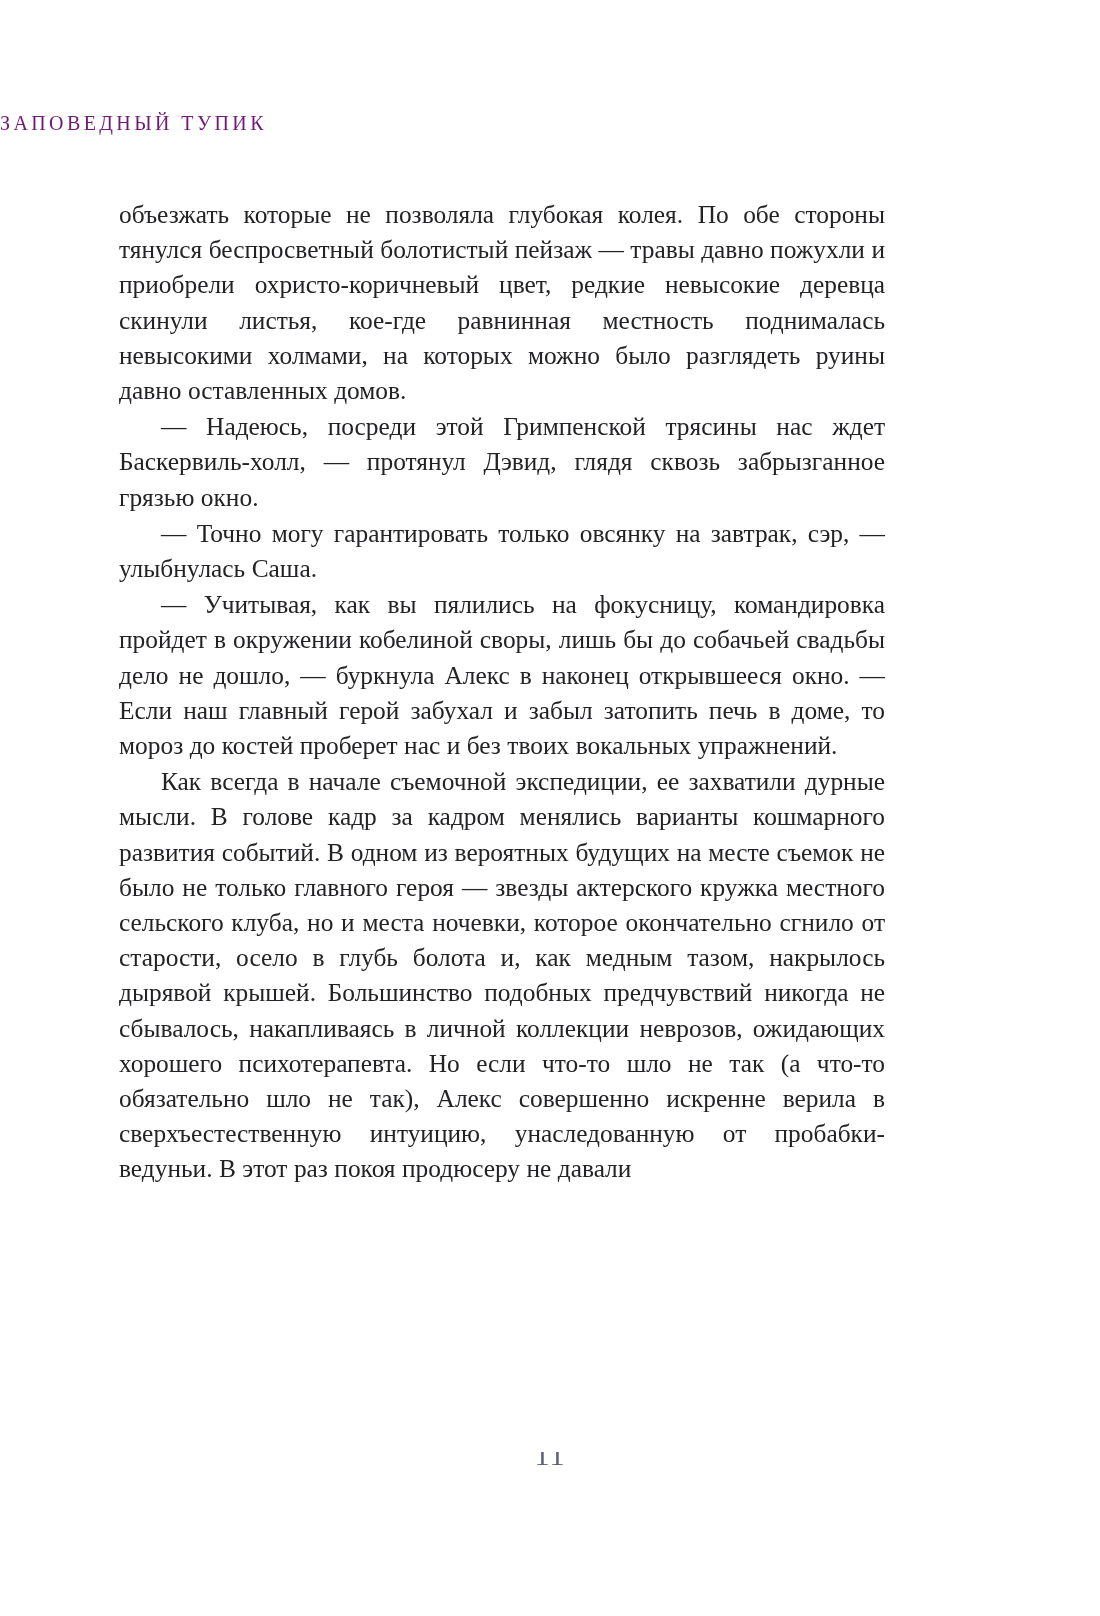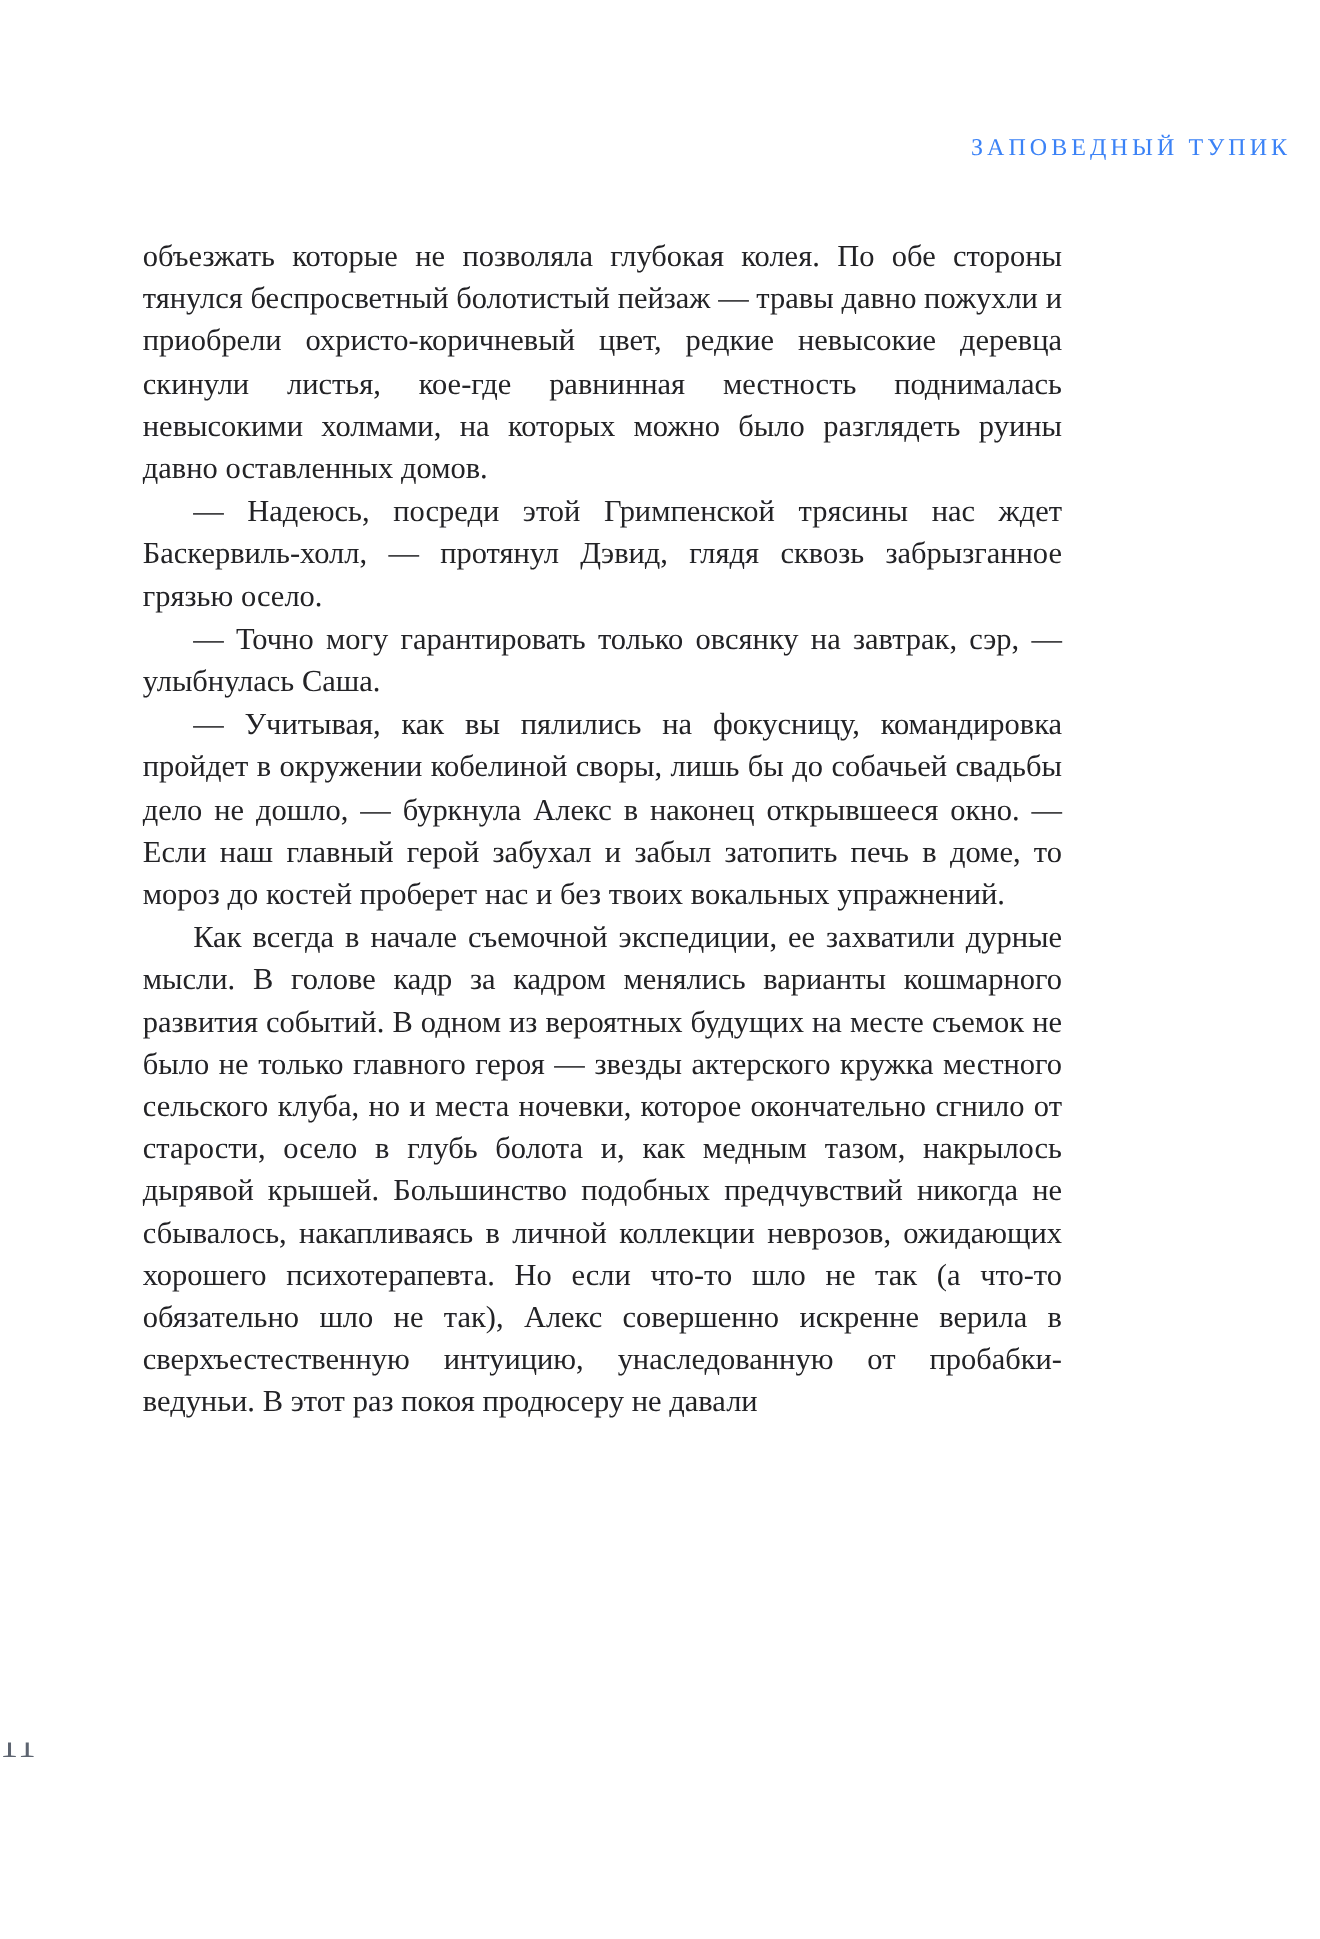--- a/index.html
+++ b/index.html
@@ -18,25 +18,25 @@
     overflow: hidden;
     box-sizing: border-box;
   }
 
   
   .running-header {
     position: absolute;
     top: 112px;
     left: 0;
     width: 1076px;
-    text-align: right;
+    text-align: left;
     font-family: "Liberation Serif", "DejaVu Serif", serif;
     font-size: 20px;
     letter-spacing: 3.4px;
-    color: #3b82f6;
+    color: #701a75;
     text-transform: uppercase;
     white-space: nowrap;
   }
 
   
   .text-block {
     position: absolute;
     top: 196px;
     left: 118px;
     width: 768px;
@@ -61,21 +61,21 @@
   .para:last-child {
     text-align: justify;
   }
 
   
   .folio {
     position: absolute;
     left: 0;
     top: 1452px;
     width: 1100px;
-    text-align: left;
+    text-align: center;
     font-family: "Liberation Serif", "DejaVu Serif", serif;
     font-size: 30px;
     color: #5d6470;
     letter-spacing: 1px;
     
     height: 44px;
     overflow: hidden;
   }
   .folio span {
     display: inline-block;
@@ -85,21 +85,21 @@
 </style>
 </head>
 <body>
 
 <div class="page">
 
   <div class="running-header">ЗАПОВЕДНЫЙ ТУПИК</div>
 
   <div class="text-block">
     <p class="para">объезжать которые не позволяла глубокая колея. По обе стороны тянулся беспросветный болотистый пейзаж — травы давно пожухли и приобрели охристо-коричневый цвет, редкие невысокие деревца скинули листья, кое-где равнинная местность поднималась невысокими холмами, на которых можно было разглядеть руины давно оставленных домов.</p>
-    <p class="para indent">— Надеюсь, посреди этой Гримпенской трясины нас ждет Баскервиль-холл, — протянул Дэвид, глядя сквозь забрызганное грязью осело.</p>
+    <p class="para indent">— Надеюсь, посреди этой Гримпенской трясины нас ждет Баскервиль-холл, — протянул Дэвид, глядя сквозь забрызганное грязью окно.</p>
     <p class="para indent">— Точно могу гарантировать только овсянку на завтрак, сэр, — улыбнулась Саша.</p>
     <p class="para indent">— Учитывая, как вы пялились на фокусницу, командировка пройдет в окружении кобелиной своры, лишь бы до собачьей свадьбы дело не дошло, — буркнула Алекс в наконец открывшееся окно. — Если наш главный герой забухал и забыл затопить печь в доме, то мороз до костей проберет нас и без твоих вокальных упражнений.</p>
     <p class="para indent">Как всегда в начале съемочной экспедиции, ее захватили дурные мысли. В голове кадр за кадром менялись варианты кошмарного развития событий. В одном из вероятных будущих на месте съемок не было не только главного героя — звезды актерского кружка местного сельского клуба, но и места ночевки, которое окончательно сгнило от старости, осело в глубь болота и, как медным тазом, накрылось дырявой крышей. Большинство подобных предчувствий никогда не сбывалось, накапливаясь в личной коллекции неврозов, ожидающих хорошего психотерапевта. Но если что-то шло не так (а что-то обязательно шло не так), Алекс совершенно искренне верила в сверхъестественную интуицию, унаследованную от пробабки-ведуньи. В этот раз покоя продюсеру не давали</p>
   </div>
 
   <div class="folio">
     <span>11</span>
   </div>
 
 </div>

